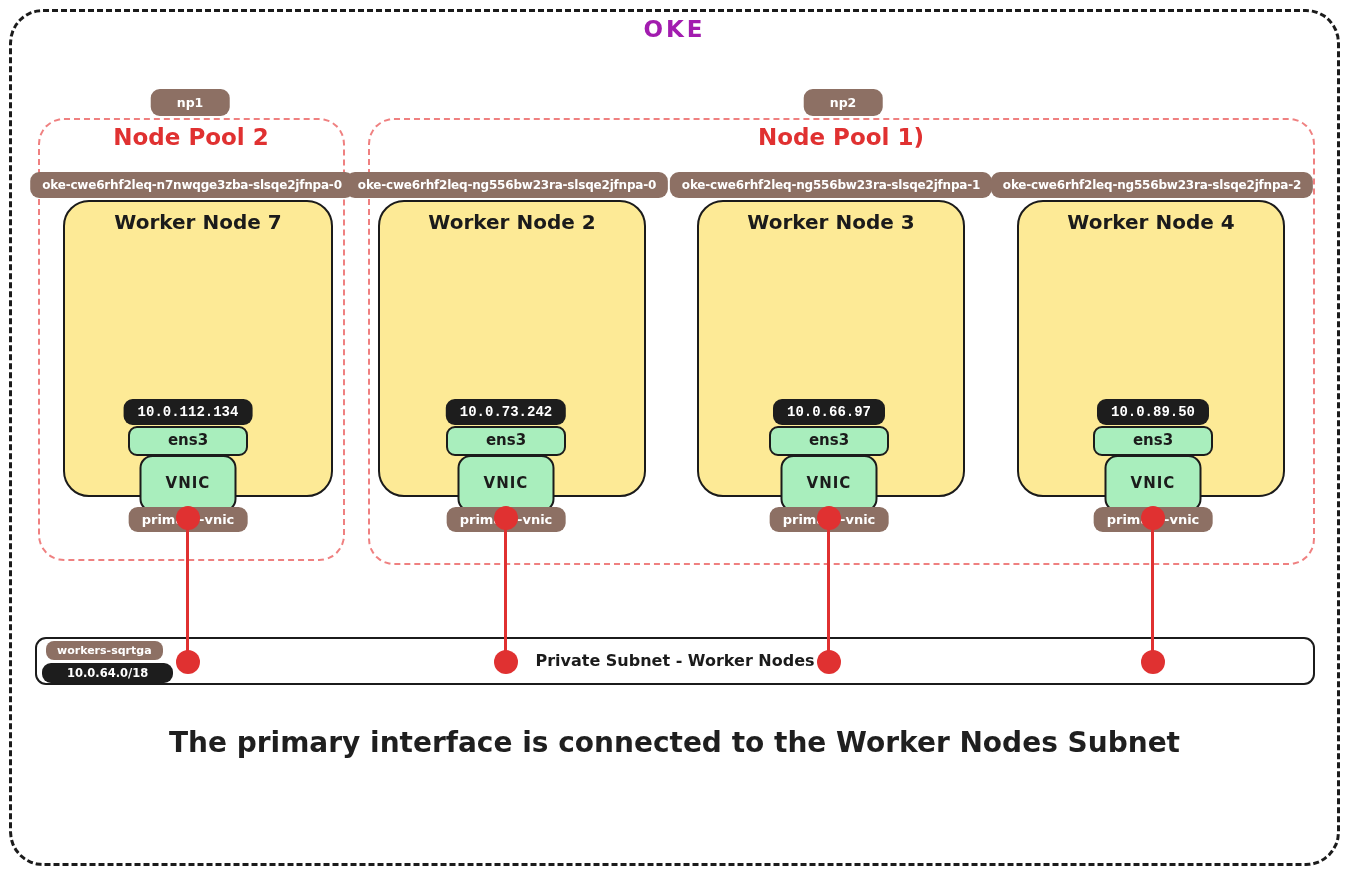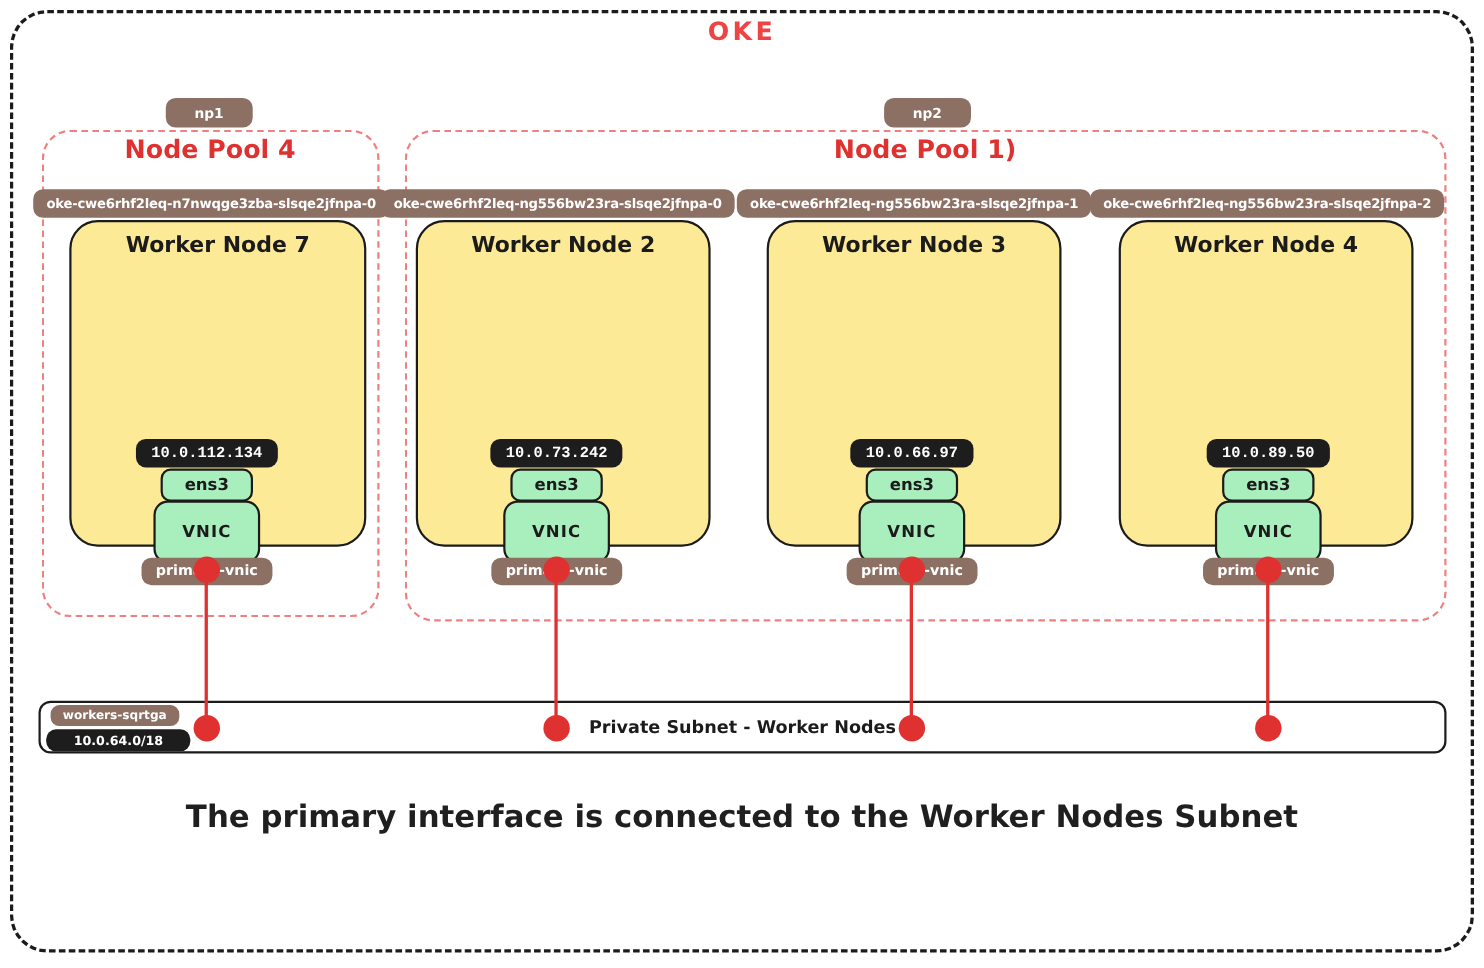--- a/index.html
+++ b/index.html
@@ -12,21 +12,21 @@
   .abs { position: absolute; }
   .cx { transform: translateX(-50%); white-space: nowrap; }
 
   
   .outer-border {
     left: 9px; top: 9px; width: 1331px; height: 857px;
     border: 3px dashed #1b1b1b; border-radius: 34px;
   }
   .diagram-title {
     left: 0; top: 16px; width: 100%; text-align: center;
-    font-size: 23px; font-weight: bold; letter-spacing: 3px; color: #ef4444;
+    font-size: 23px; font-weight: bold; letter-spacing: 3px; color: #a21caf;
   }
 
   
   .pool {
     border: 2px dashed #ef8080; border-radius: 26px; background: transparent;
   }
   .pool-label {
     color: #e03131; font-size: 23px; font-weight: bold;
   }
   .tag-badge {
@@ -46,21 +46,21 @@
     margin-top: 8px; text-align: center; font-size: 20px; font-weight: bold; color: #1b1b1b;
   }
   .ip-badge {
     background: #1d1d1d; color: #ffffff; font-size: 14px; font-weight: bold;
     padding: 5px 14px; border-radius: 9px; font-family: Liberation Mono, monospace;
   }
   .chip {
     background: #a9eebd; border: 2.5px solid #1b1b1b; color: #1b1b1b;
     text-align: center; font-weight: 600;
   }
-  .chip-ens { width: 84px; height: 30px; border-radius: 9px; font-size: 15px; line-height: 25px; }
+  .chip-ens { width: 120px; height: 30px; border-radius: 9px; font-size: 15px; line-height: 25px; }
   .chip-vnic { width: 97px; height: 57px; border-radius: 13px; font-size: 15px; line-height: 52px; letter-spacing: 1px; }
   .vnic-badge {
     background: #8d7064; color: #ffffff; font-size: 13px; font-weight: 600;
     padding: 5px 13px; border-radius: 9px;
   }
 
   
   .red-line { width: 3px; background: #e03131; }
   .red-dot { width: 24px; height: 24px; border-radius: 50%; background: #e03131; }
 
@@ -90,21 +90,21 @@
 </head>
 <body>
 
 <div id="canvas">
 
   <div class="abs outer-border"></div>
   <div class="abs diagram-title">OKE</div>
 
   <div class="abs pool" style="left:38px; top:118px; width:307px; height:443px;"></div>
   <div class="abs cx tag-badge" style="left:190px; top:89px;">np1</div>
-  <div class="abs cx pool-label" style="left:191px; top:124px;">Node Pool 4</div>
+  <div class="abs cx pool-label" style="left:191px; top:124px;">Node Pool 2</div>
 
   <div class="abs pool" style="left:368px; top:118px; width:947px; height:447px;"></div>
   <div class="abs cx tag-badge" style="left:843px; top:89px;">np2</div>
   <div class="abs cx pool-label" style="left:841px; top:124px;">Node Pool 1)</div>
 
   <div class="abs cx id-badge" style="left:192px; top:172px;">oke-cwe6rhf2leq-n7nwqge3zba-slsqe2jfnpa-0</div>
   <div class="abs node-box" style="left:63px; top:200px; width:270px; height:297px;">
     <div class="node-title">Worker Node 7</div>
   </div>
   <div class="abs cx ip-badge" style="left:188px; top:399px;">10.0.112.134</div>

